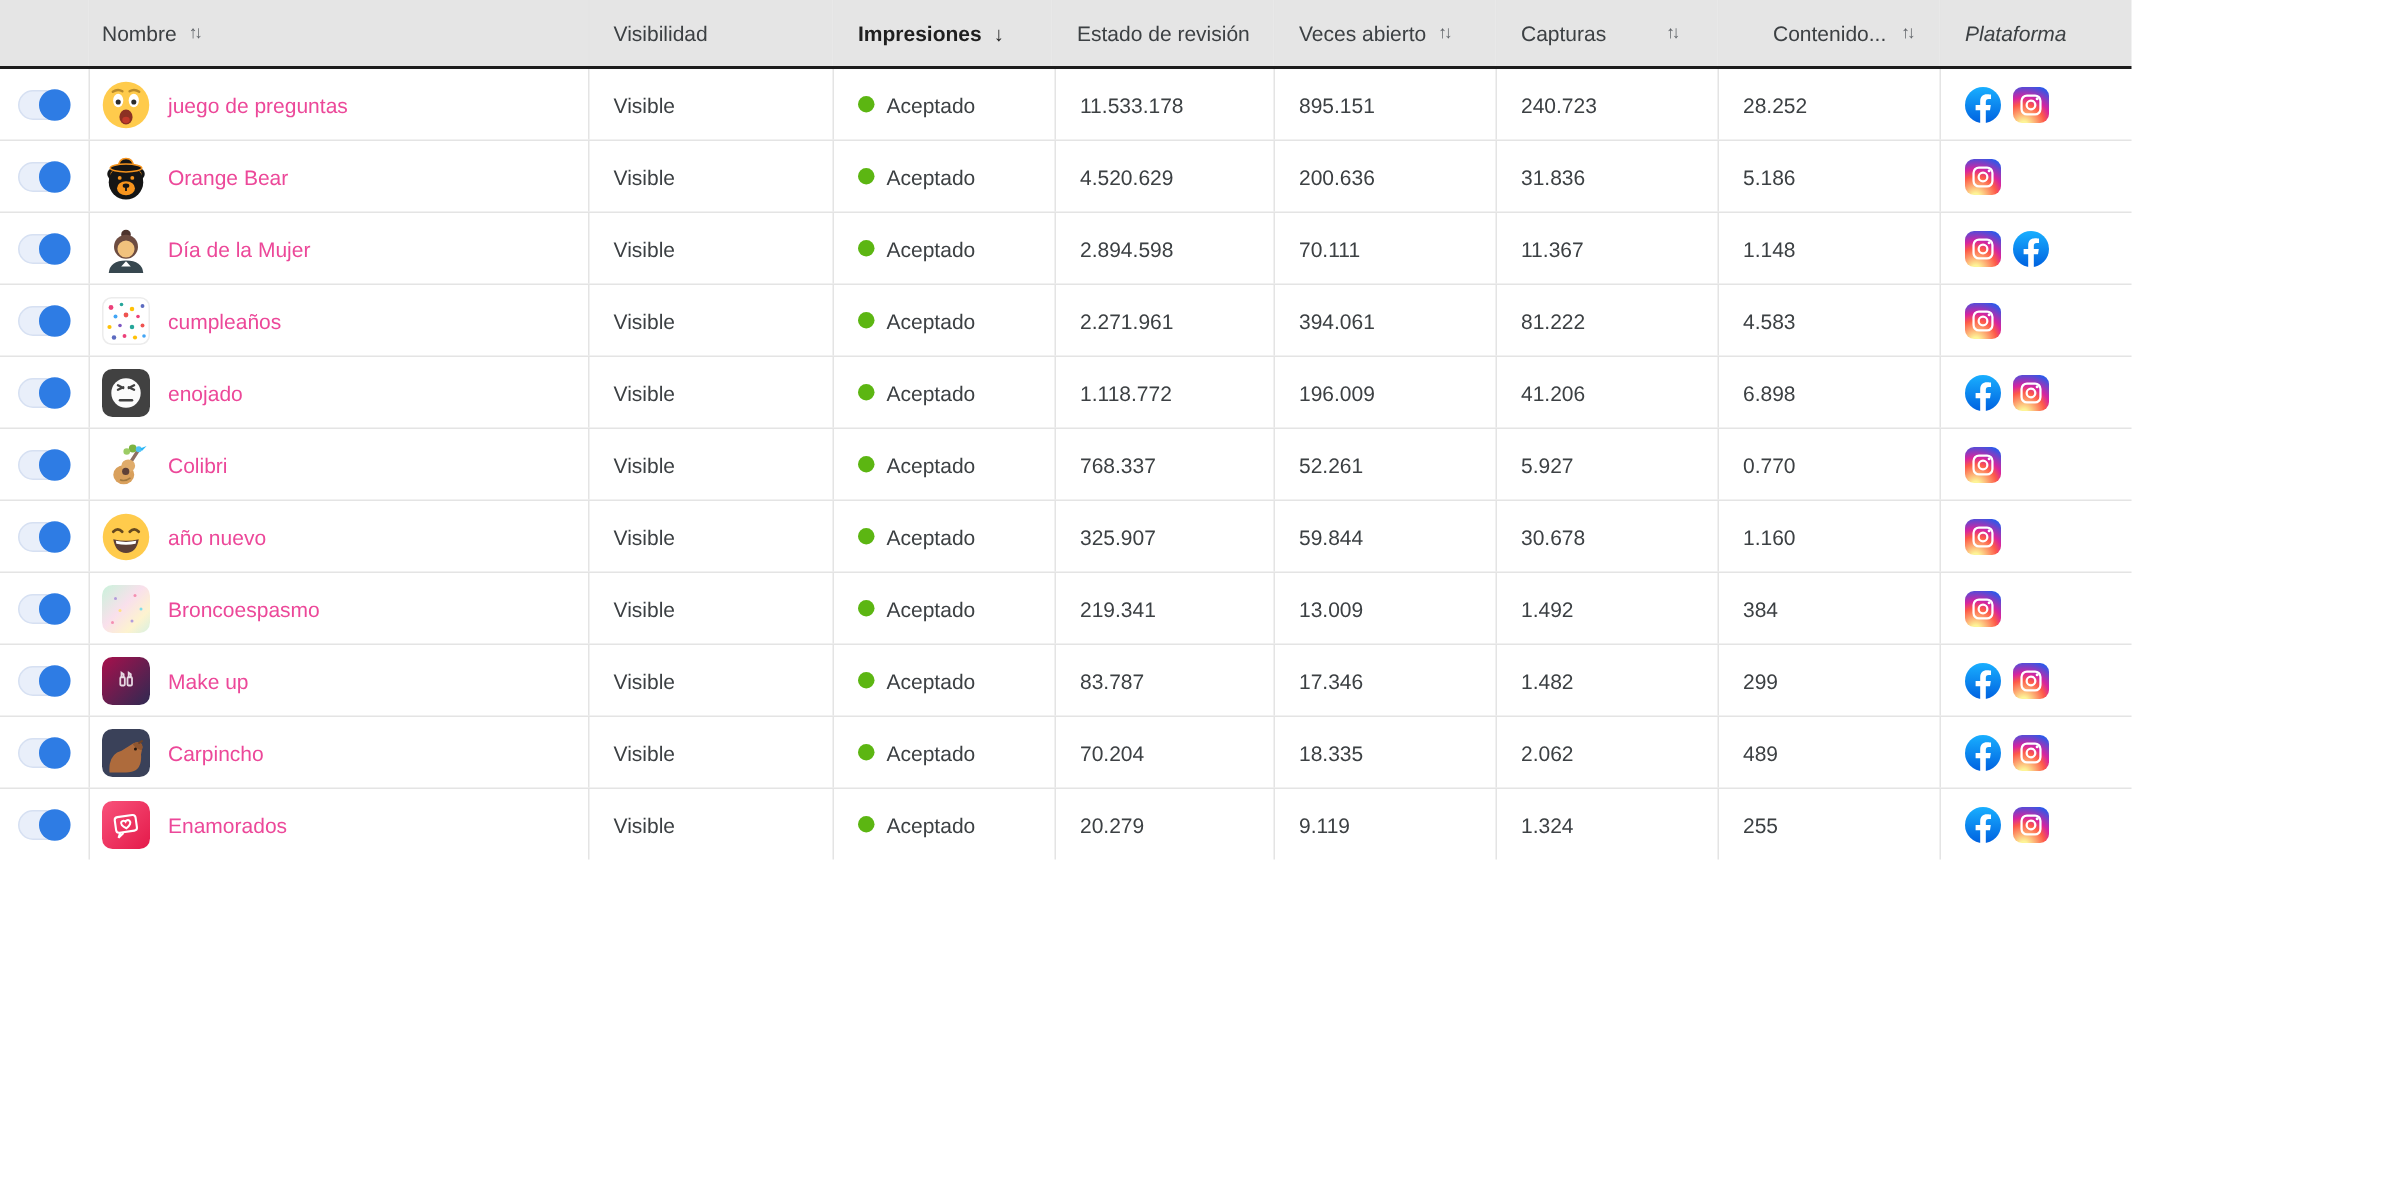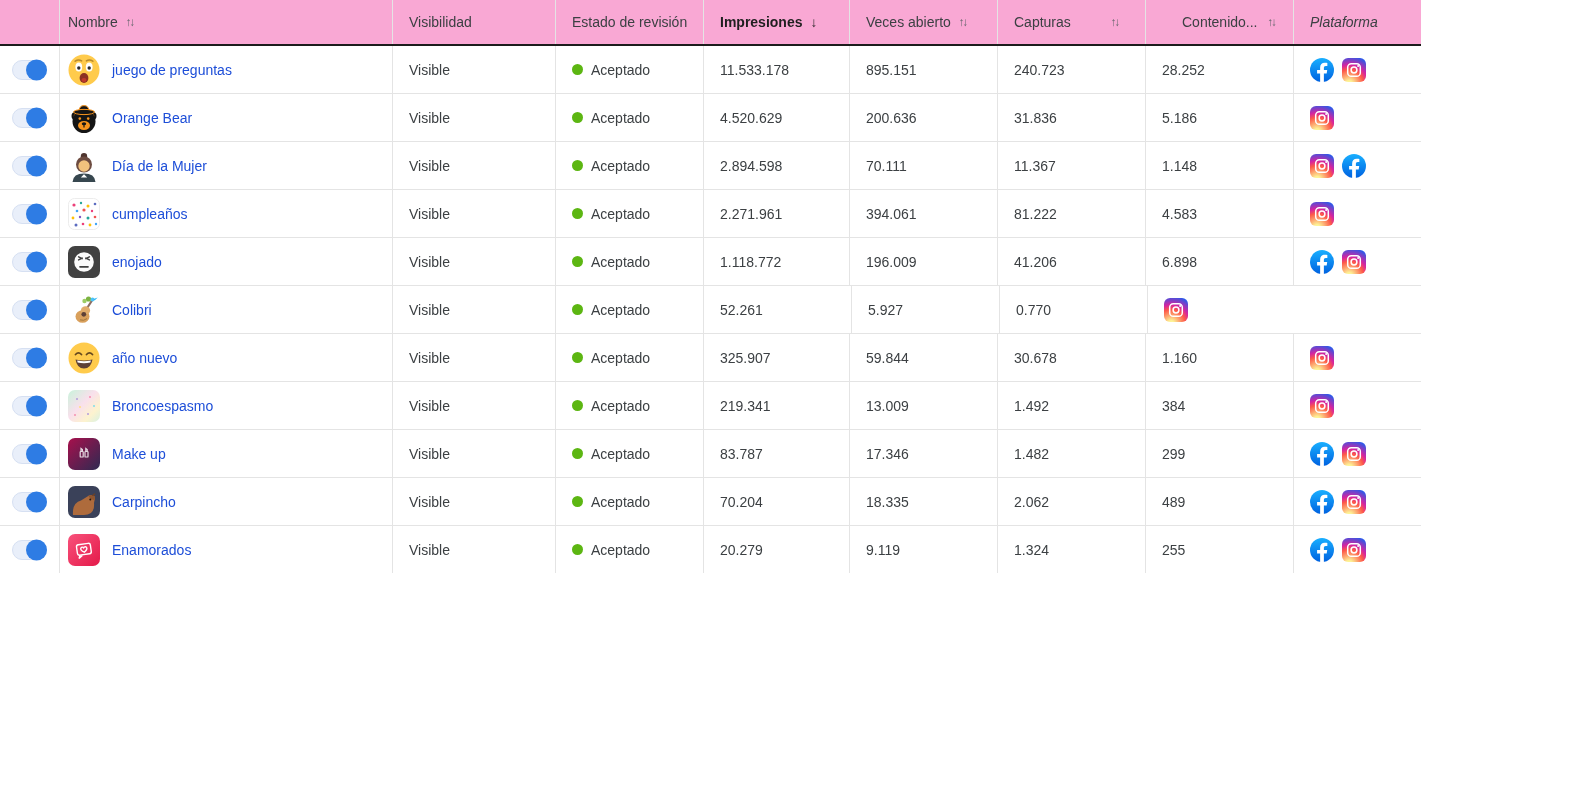--- a/index.html
+++ b/index.html
@@ -6,21 +6,21 @@
   body{
     width:1594px;height:785px;overflow:hidden;
     font-family:"Liberation Sans",sans-serif;
     font-size:14px;color:#3c4043;
     -webkit-font-smoothing:antialiased;
   }
   .table{width:1421px;}
   .thead{display:flex;height:44px;border-bottom:2px solid #1c1c1c;align-items:stretch;}
   .hcell{
     display:flex;align-items:center;box-sizing:border-box;
-    padding:0 16px;color:#3c4043;gap:8px;background:#f9a8d4;
+    padding:0 16px;color:#3c4043;gap:8px;background:#e5e5e5;
   }
   .hcell + .hcell{border-left:1px solid #e4e4e4;}
   .hcell.spread{justify-content:space-between;padding-left:36px;}
   .hcell.active .hlabel{font-weight:bold;color:#1f1f1f;}
   .hlabel{white-space:nowrap;}
   .sort-both{
     color:#5f6368;font-size:11.5px;letter-spacing:-2px;
     white-space:nowrap;cursor:pointer;padding-right:2px;
   }
   .sort-desc{color:#1f1f1f;font-weight:bold;font-size:13.5px;cursor:pointer;}
@@ -45,21 +45,21 @@
     width:33px;height:18px;border-radius:10px;position:relative;
     background:#E9EFFA;border:1px solid #D6E0F2;cursor:pointer;flex:none;
   }
   .knob{
     position:absolute;right:-1px;top:50%;transform:translateY(-50%);
     width:21px;height:21px;border-radius:50%;
     background:var(--toggle-on,#2E7CE4);
   }
   .avatar{width:32px;height:32px;margin-right:12px;flex:none;display:block;}
   .avatar svg{width:32px;height:32px;display:block;}
-  .name-text{color:#1d4ed8;white-space:nowrap;}
+  .name-text{color:#ec4899;white-space:nowrap;}
   .status-dot{
     width:11px;height:11px;border-radius:50%;flex:none;
     background:var(--status-green,#5CB612);margin-right:8px;
   }
   .picon{width:24px;height:24px;margin-right:8px;flex:none;display:block;}
   .picon svg{width:24px;height:24px;display:block;}
   .num{white-space:nowrap;}
 </style>
 </head>
 <body>
@@ -68,26 +68,26 @@
   <div class="table">
     <div class="thead" id="thead">
         <div class="hcell col-0"></div>
         <div class="hcell col-1">
           <span class="hlabel">Nombre</span>
           <span class="sort-both">↑↓</span>
         </div>
         <div class="hcell col-2">
           <span class="hlabel">Visibilidad</span>
         </div>
-        <div class="hcell col-3">
-          <span class="hlabel">Estado de revisión</span>
-        </div>
         <div class="hcell col-4 active">
           <span class="hlabel">Impresiones</span>
           <span class="sort-desc">↓</span>
+        </div>
+        <div class="hcell col-3">
+          <span class="hlabel">Estado de revisión</span>
         </div>
         <div class="hcell col-5">
           <span class="hlabel">Veces abierto</span>
           <span class="sort-both">↑↓</span>
         </div>
         <div class="hcell col-6">
           <span class="hlabel">Capturas</span>
           <span class="sort-both">↑↓</span>
         </div>
         <div class="hcell col-7 spread">
@@ -465,20 +465,23 @@
             </span>
             <span class="name-text">Colibri</span>
           </div>
           <div class="cell col-2">
             <span>Visible</span>
           </div>
           <div class="cell col-3">
             <span class="status-dot"></span>
             <span>Aceptado</span>
           </div>
+          <div class="cell col-4">
+            <span class="num">768.337</span>
+          </div>
           <div class="cell col-5">
             <span class="num">52.261</span>
           </div>
           <div class="cell col-6">
             <span class="num">5.927</span>
           </div>
           <div class="cell col-7">
             <span class="num">0.770</span>
           </div>
           <div class="cell col-8">

